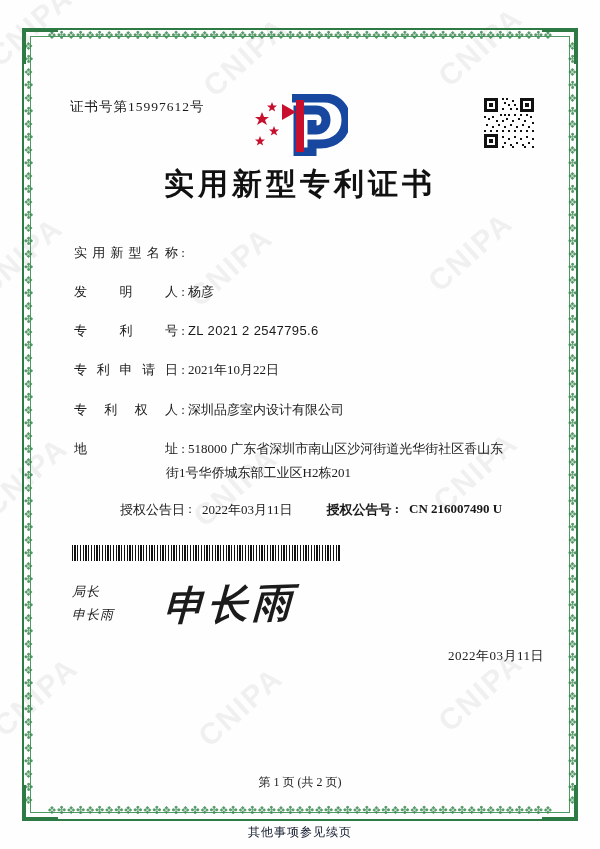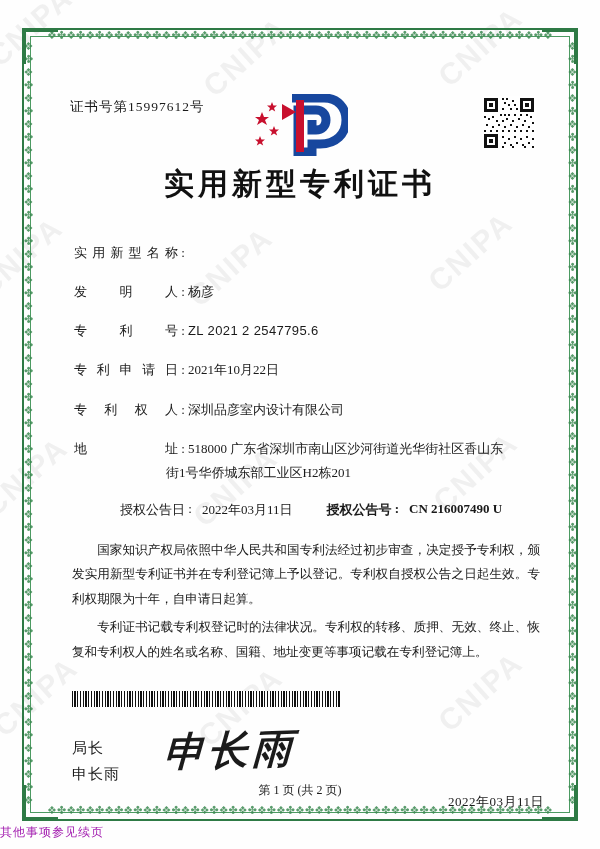--- a/index.html
+++ b/index.html
@@ -177,24 +177,25 @@
     );
   }
 
   .signblock {
     position: relative;
     margin: 20px 0 0 26px;
     height: 66px;
   }
   .sign-labels {
     position: absolute;
-    left: 0; top: 8px;
-    font-size: 15px;
+    left: 0; top: 0;
+    font-size: 13px;
     line-height: 1.75;
     letter-spacing: 1px;
+    font-style: italic;
   }
   .sign-script {
     position: absolute;
     left: 92px; top: -4px;
     font-size: 40px;
     font-family: "DejaVu Serif", serif;
     font-style: italic;
     font-weight: 700;
     color: #1b1b1b;
     letter-spacing: 4px;
@@ -203,33 +204,33 @@
   }
   .issue-date {
     position: absolute;
     right: 10px; bottom: -18px;
     font-size: 13px;
     letter-spacing: .5px;
   }
 
   .pagenum {
     position: absolute;
-    left: 0; right: 0; bottom: 0;
+    left: 0; right: 0; bottom: 8px;
     text-align: center;
     font-size: 12px;
   }
 
   .footnote {
     position: absolute;
     left: 0; right: 0; bottom: 8px;
-    text-align: left;
+    text-align: center;
     font-size: 12px;
     letter-spacing: 1px;
     z-index: 6;
-    color: #a21caf;
+    color: #0f172a;
   }
 </style>
 </head>
 <body>
 
 <div class="page">
 
   <div class="wm-layer">
     <div class="wm" style="left:-20px; top:10px;">CNIPA</div>
     <div class="wm" style="left:195px; top:40px;">CNIPA</div>
@@ -428,24 +429,20 @@
           <div class="val">2022年03月11日</div>
         </div>
         <div class="blk second">
           <div class="lbl">授权公告号</div>
           <div class="lbl">&nbsp;:</div>
           <div class="val">CN 216007490 U</div>
         </div>
       </div>
     </div>
 
-    <div class="paras">
-      <p>国家知识产权局依照中华人民共和国专利法经过初步审查，决定授予专利权，颁发实用新型专利证书并在专利登记簿上予以登记。专利权自授权公告之日起生效。专利权期限为十年，自申请日起算。</p>
-      <p>专利证书记载专利权登记时的法律状况。专利权的转移、质押、无效、终止、恢复和专利权人的姓名或名称、国籍、地址变更等事项记载在专利登记簿上。</p>
-    </div>
 
     <div class="barcode"></div>
 
     <div class="signblock">
       <div class="sign-labels">
         <div>局长</div>
         <div>申长雨</div>
       </div>
       <div class="sign-script">申长雨</div>
       <div class="issue-date">2022年03月11日</div>

